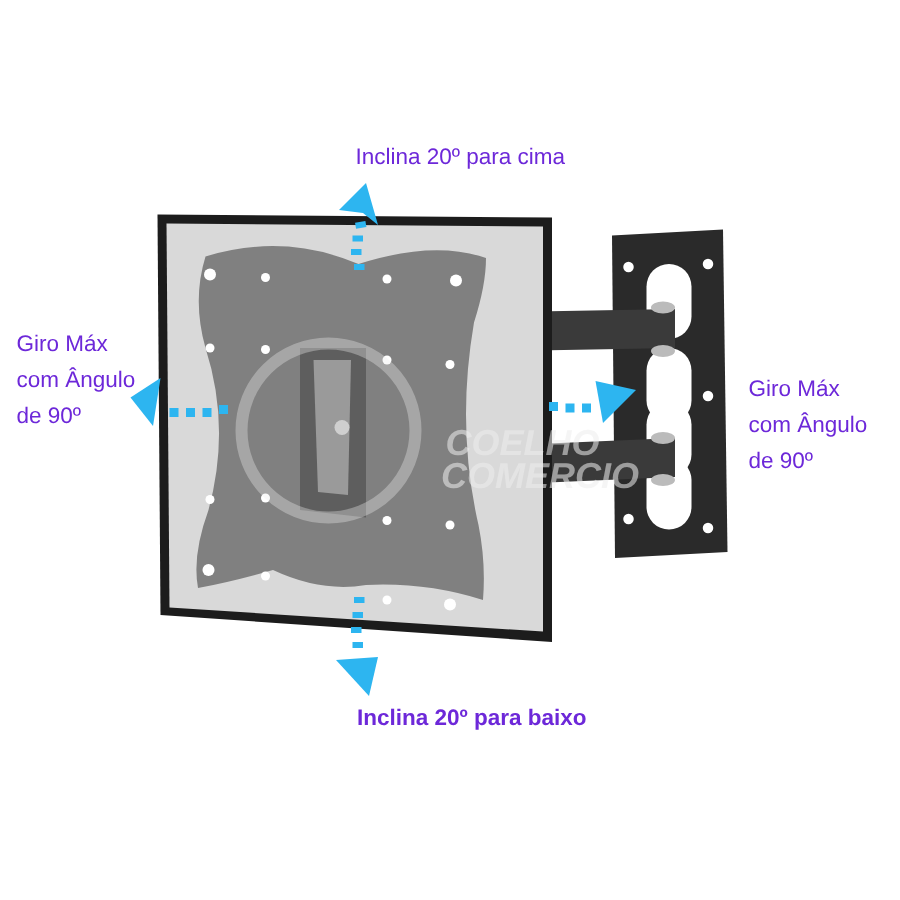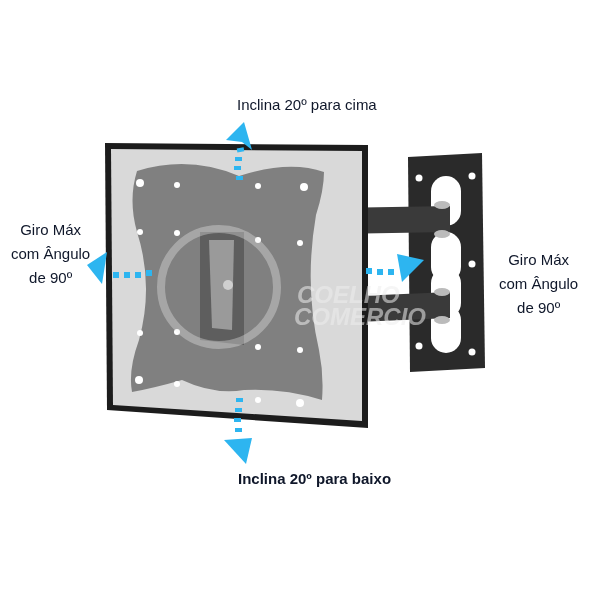--- a/index.html
+++ b/index.html
@@ -1,18 +1,18 @@
 <!DOCTYPE html>
 <html><head>
   <meta charset="utf-8">
   <style>
     html, body { margin: 0; padding: 0; background: #ffffff; }
     body { width: 600px; height: 600px; position: relative; overflow: hidden;
            font-family: "Liberation Sans", sans-serif; }
-    .label { position: absolute; color: #0f172a; font-size: 15px; line-height: 20px; text-align: center; }
+    .label { position: absolute; color: #6d28d9; font-size: 15px; line-height: 20px; }
     .stage { position: absolute; left: 4px; top: 0; width: 600px; height: 600px; }
   </style>
 </head>
 <body>
 
 <div class="stage">
   <svg width="600" height="600" viewBox="0 0 600 600">
 
     <g>
       <path d="M404 157 L478 153 L481 368 L406 372 Z" fill="#2a2a2a"></path>

